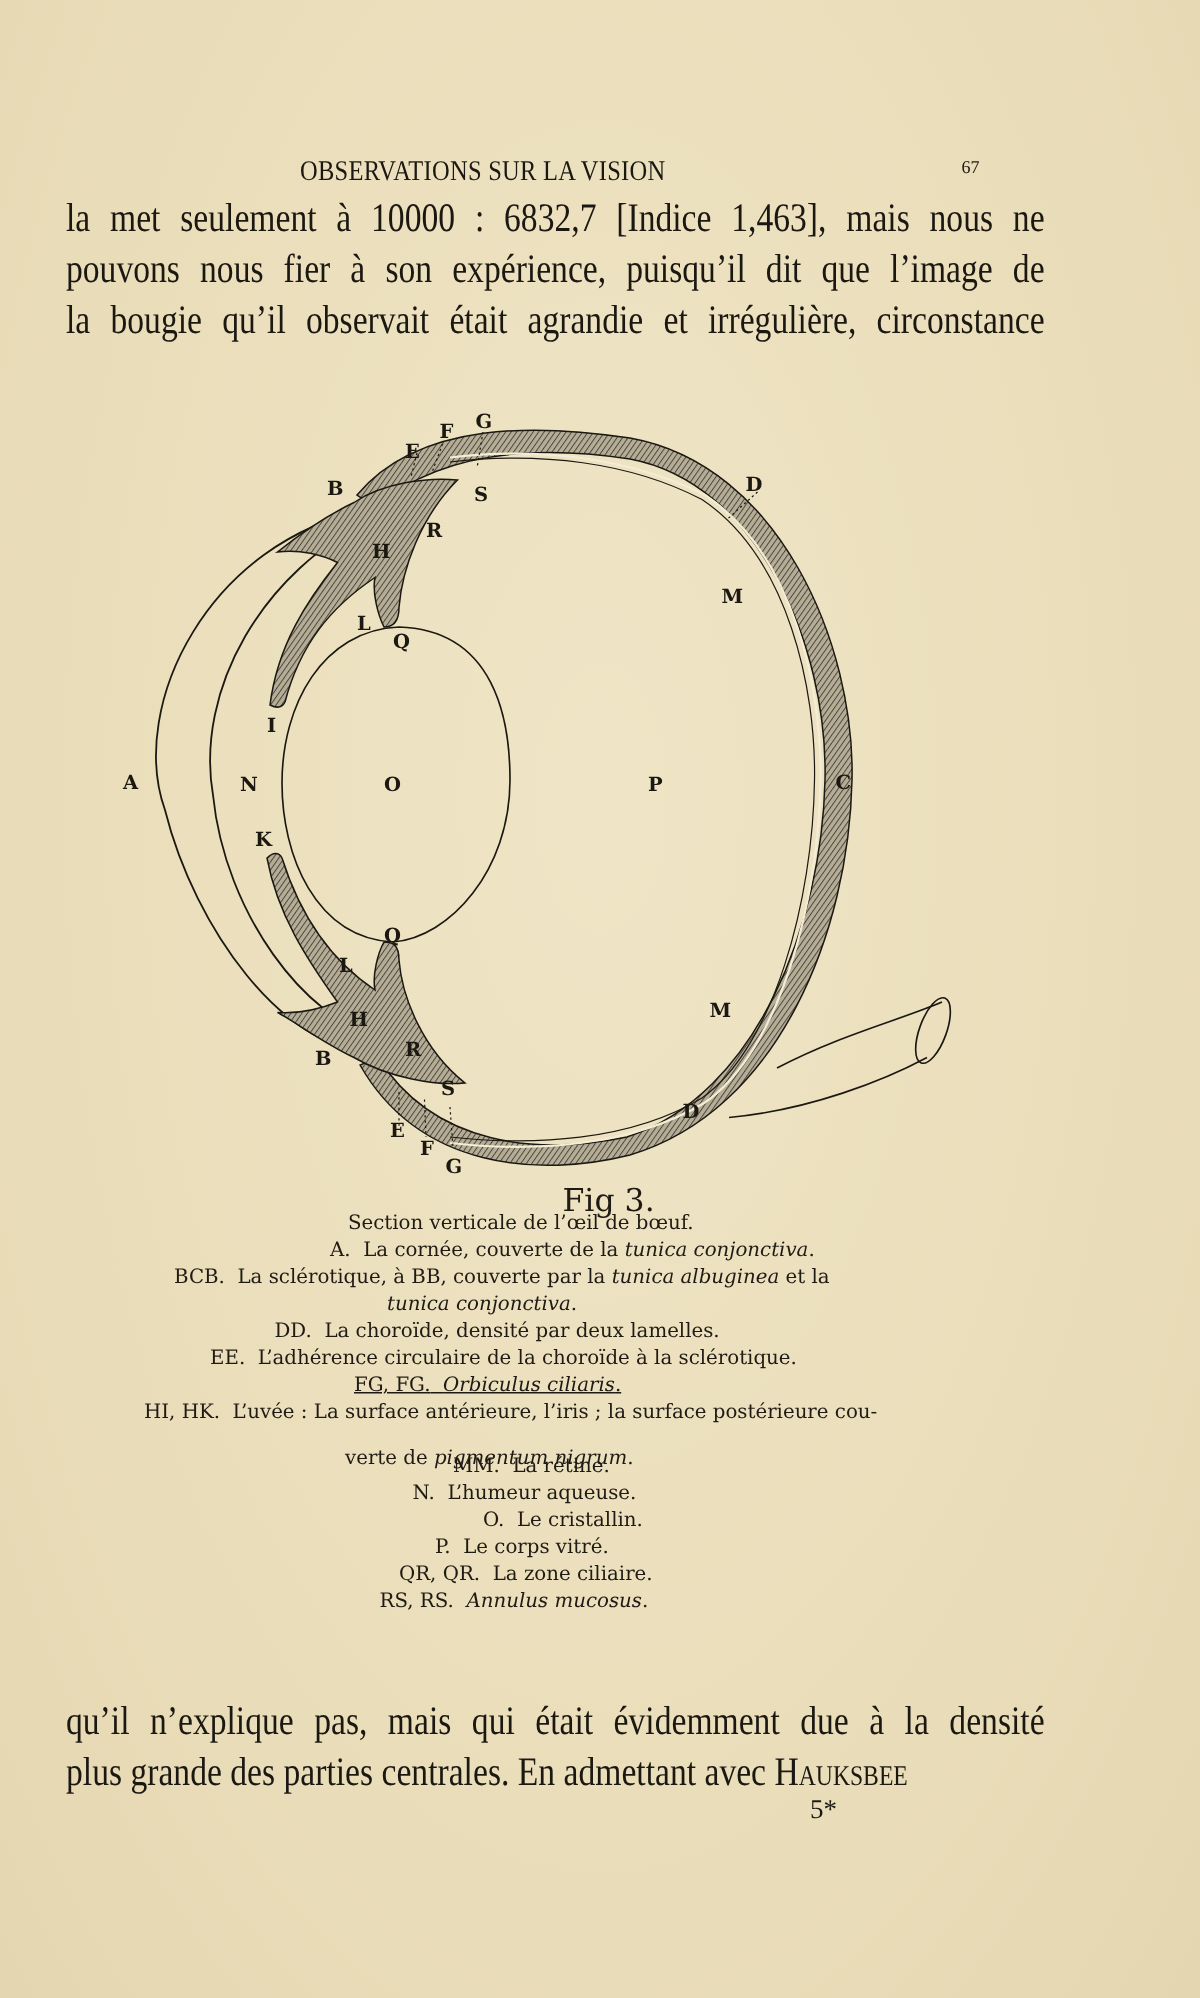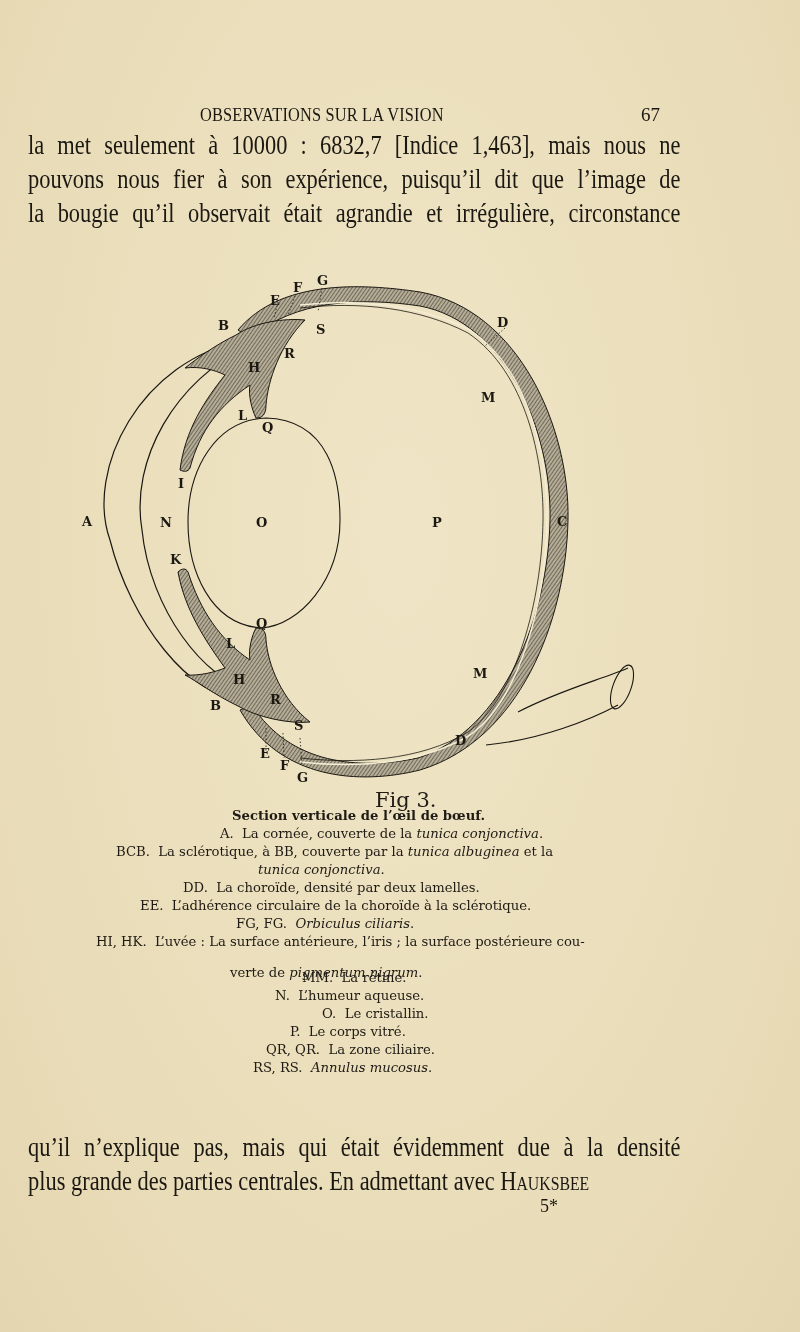--- a/index.html
+++ b/index.html
@@ -14,23 +14,23 @@
   .running-head {
     position: absolute; top: 104px; left: 0; width: 648px; height: 24px;
   }
   .running-title {
     position: absolute; left: 200px; top: 0;
     font-size: 19px; letter-spacing: 0.2px;
     transform: scaleX(0.86); transform-origin: left top;
     white-space: nowrap;
   }
   .page-number {
-    position: absolute; left: 641px; top: 0; font-size: 19px;
-  }
-  .body-text { position: absolute; left: 28px; width: 652px; }
+    position: absolute; left: 641px; top: 0; font-size: 12px;
+  }
+  .body-text { position: absolute; left: 44px; width: 652px; }
   .body-line {
     height: 34px; font-size: 27px; line-height: 34px;
     white-space: nowrap; text-align: justify; text-align-last: justify;
     transform: scaleX(0.83); transform-origin: left top; width: 786px;
   }
   .smallcaps { font-variant: small-caps; }
   .para-1 { top: 128px; }
   .para-2 { top: 1130px; }
   .signature {
     position: absolute; top: 1196px; left: 540px; font-size: 18px;
@@ -149,38 +149,38 @@
     <text class="lbl" x="256" y="628">Q</text>
     <text class="lbl" x="284" y="358">R</text>
     <text class="lbl" x="270" y="704">R</text>
     <text class="lbl" x="316" y="334">S</text>
     <text class="lbl" x="294" y="730">S</text>
   </svg>
 </div>
 
 <div class="caption">
   <div class="cap-line fig-title" style="left:375px; top:0px;">Fig 3.</div>
-  <div class="cap-line" style="left:232px; top:20px;font-weight:bold;">Section verticale de l’œil de bœuf.</div>
+  <div class="cap-line" style="left:232px; top:20px;">Section verticale de l’œil de bœuf.</div>
 
   <div class="cap-line" style="left:180px; top:38px;margin-left:40px;">
     <span>A.</span>&nbsp; <span>La cornée, couverte de la </span><i>tunica conjonctiva</i><span>.</span>
   </div>
   <div class="cap-line" style="left:116px; top:56px;">
     <span>BCB.</span>&nbsp; <span>La sclérotique, à BB, couverte par la </span><i>tunica albuginea</i><span> et la</span>
   </div>
   <div class="cap-line" style="left:258px; top:74px;">
     <i>tunica conjonctiva</i><span>.</span>
   </div>
   <div class="cap-line" style="left:183px; top:92px;">
     <span>DD.</span>&nbsp; <span>La choroïde, densité par deux lamelles.</span>
   </div>
   <div class="cap-line" style="left:140px; top:110px;">
     <span>EE.</span>&nbsp; <span>L’adhérence circulaire de la choroïde à la sclérotique.</span>
   </div>
-  <div class="cap-line" style="left:236px; top:128px;">
+  <div class="cap-line" style="left:236px; top:128px;text-decoration:underline;">
     <span>FG, FG.</span>&nbsp; <i>Orbiculus ciliaris</i><span>.</span>
   </div>
   <div class="cap-line" style="left:96px; top:146px;">
     <span>HI, HK.</span>&nbsp; <span>L’uvée : La surface antérieure, l’iris ; la surface postérieure cou-</span>
   </div>
   <div class="cap-line" style="left:230px; top:177px;">
     <span>verte de </span><i>pigmentum nigrum</i><span>.</span>
   </div>
   <div class="cap-line" style="left:302px; top:182px;">
     <span>MM.</span>&nbsp; <span>La rétine.</span>

